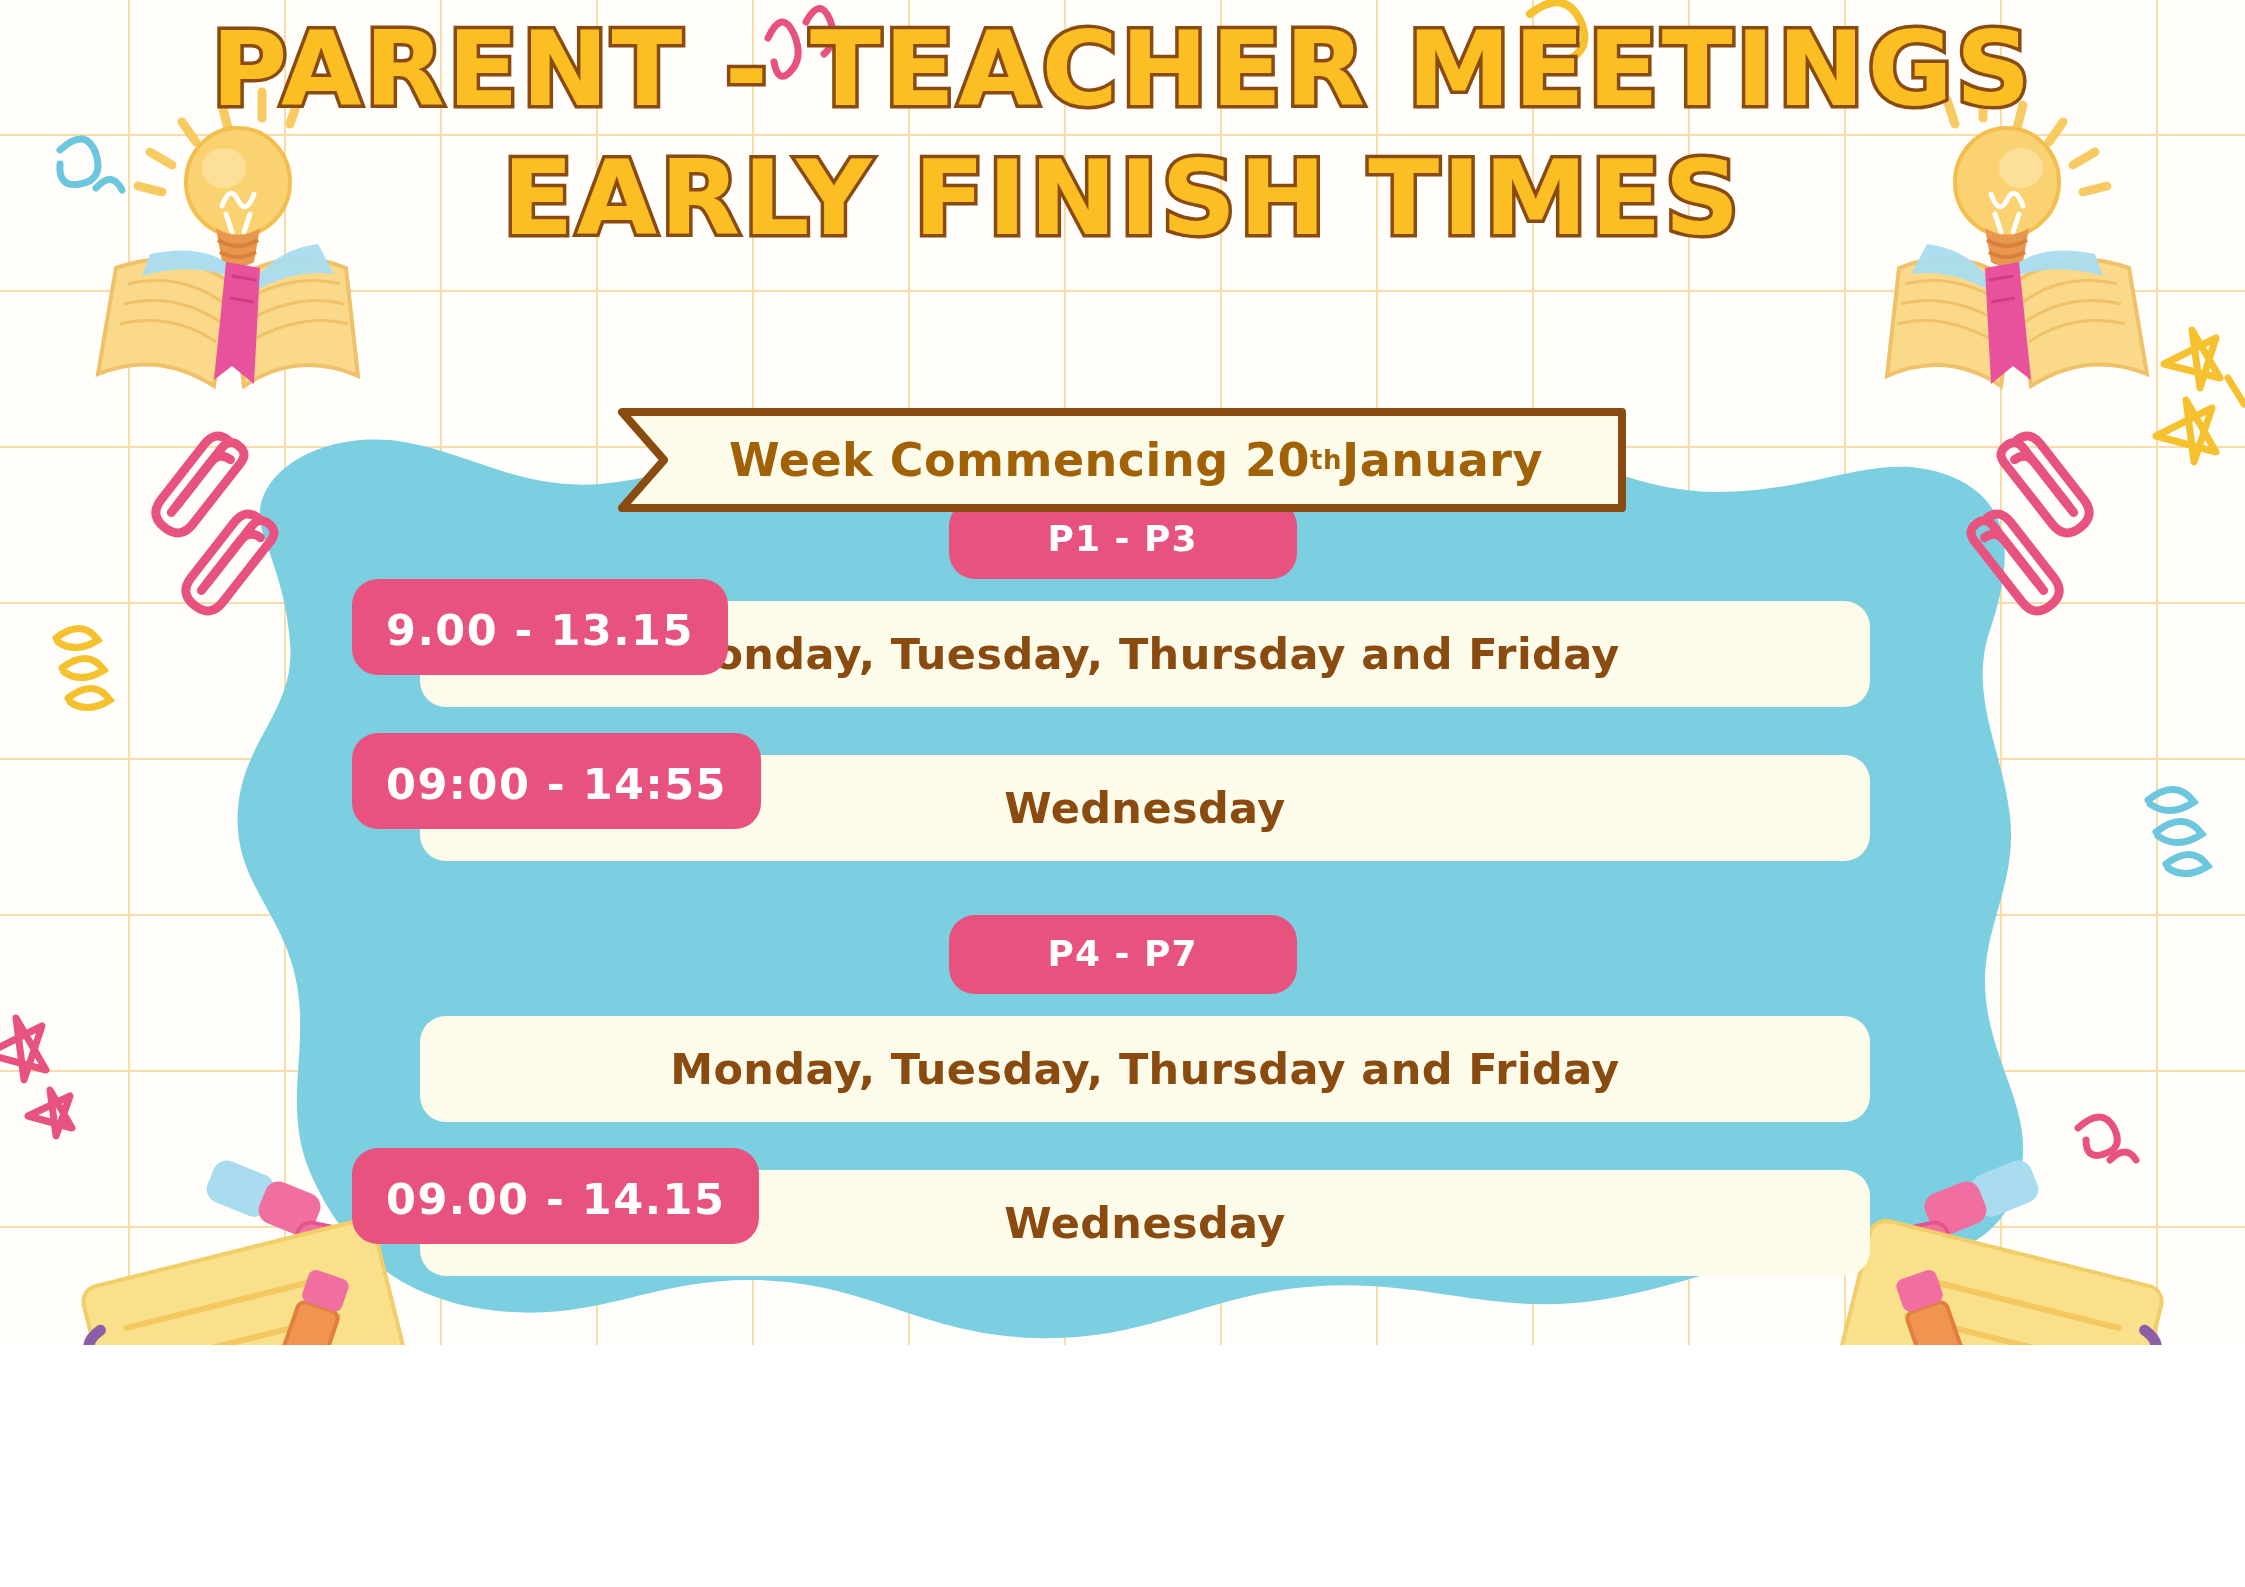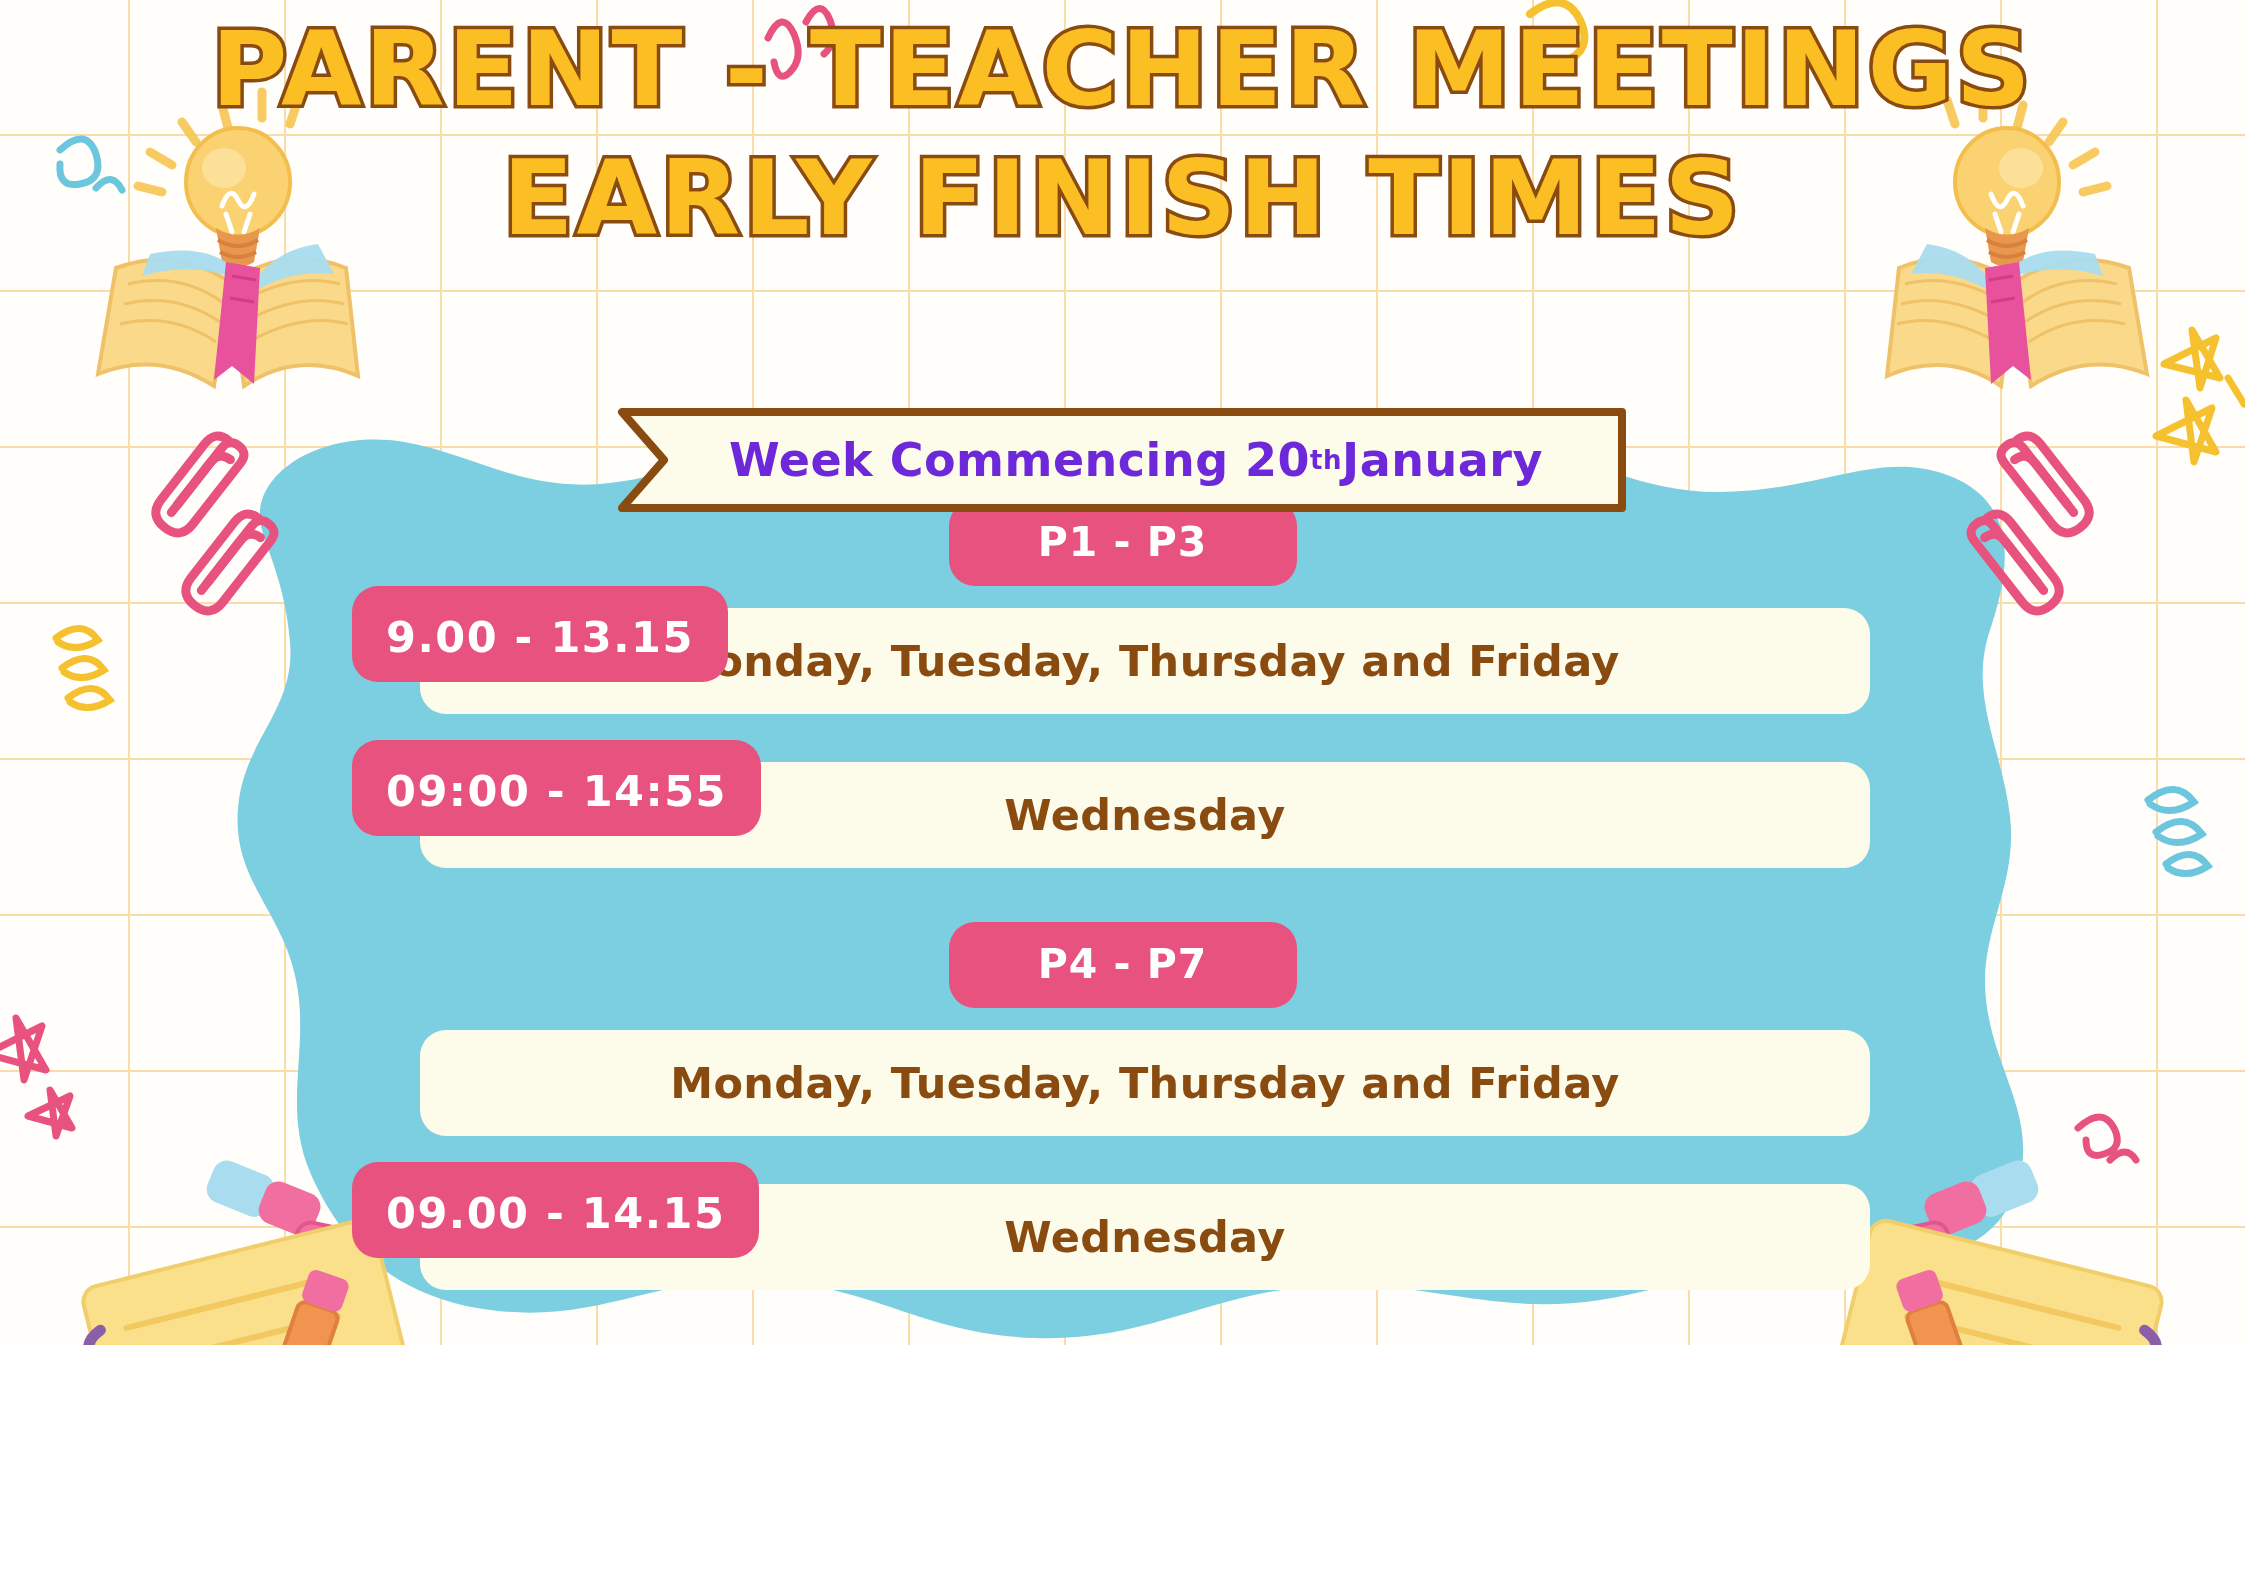--- a/index.html
+++ b/index.html
@@ -78,21 +78,21 @@
   }
   .ribbon-label {
     position: absolute;
     inset: 0;
     display: flex;
     align-items: center;
     justify-content: center;
     font-family: "DejaVu Sans", sans-serif;
     font-weight: 700;
     font-size: 46px;
-    color: #6d28d9;
+    color: #a16207;
     letter-spacing: .5px;
     padding-left: 28px;
   }
   .ribbon-label sup {
     font-size: 26px;
     vertical-align: super;
     line-height: 0;
   }
 
   
@@ -105,21 +105,21 @@
 
   .group-badge-row {
     display: flex;
     justify-content: center;
   }
   .group-badge {
     background: #E8527F;
     color: #FFFFFF;
     font-family: "DejaVu Sans", sans-serif;
     font-weight: 700;
-    font-size: 41px;
+    font-size: 36px;
     letter-spacing: 1px;
     border-radius: 26px;
     padding: 18px 68px 20px 68px;
     min-width: 348px;
     text-align: center;
     position: relative;
     z-index: 3;
   }
 
   .entry {

